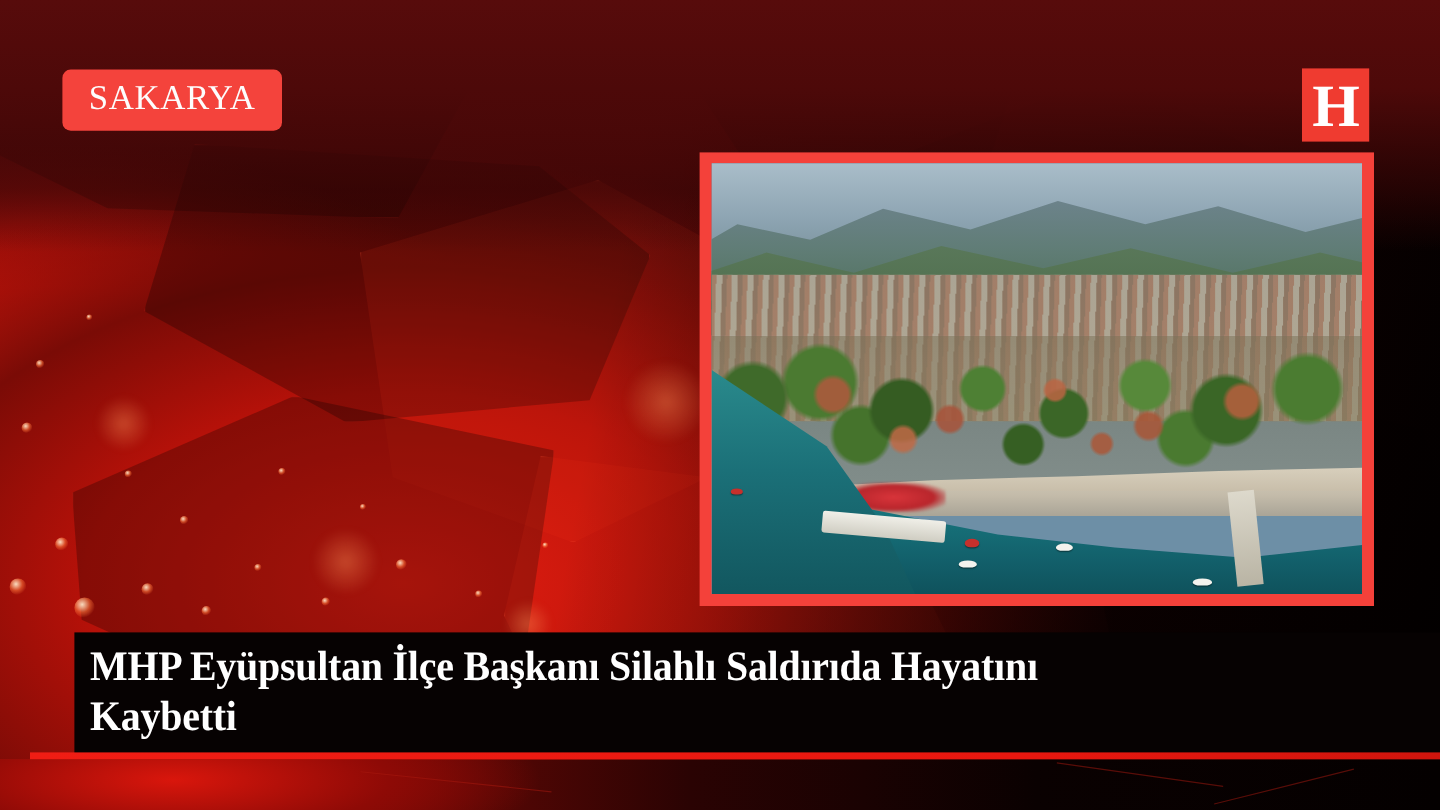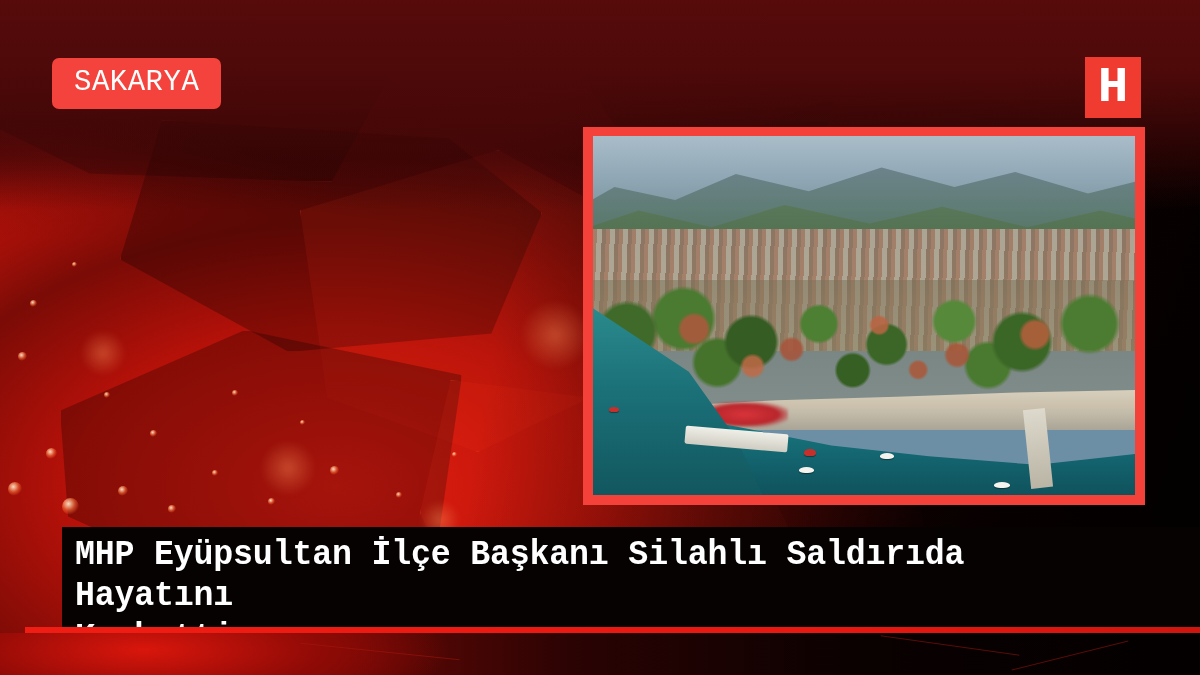--- a/index.html
+++ b/index.html
@@ -6,21 +6,21 @@
     margin: 0;
     padding: 0;
     background: #000;
   }
   #card {
     position: relative;
     width: 1200px;
     height: 675px;
     overflow: hidden;
     background: #3d0606;
-    font-family: Liberation Mono, monospace;
+    font-family: Liberation Serif, serif;
   }
 
   
   .bg-base {
     position: absolute;
     inset: 0;
     background:
       radial-gradient(ellipse 700px 420px at 28% 72%, #e01b10 0%, #b51109 38%, #7a0b06 62%, rgba(60,5,4,0) 85%),
       radial-gradient(ellipse 540px 340px at 4% 58%, #f02314 0%, #c4130a 45%, rgba(90,8,5,0) 80%),
       linear-gradient(160deg, #5d0a0a 0%, #4a0707 30%, #3a0505 55%, #1d0202 78%, #0a0101 100%);

